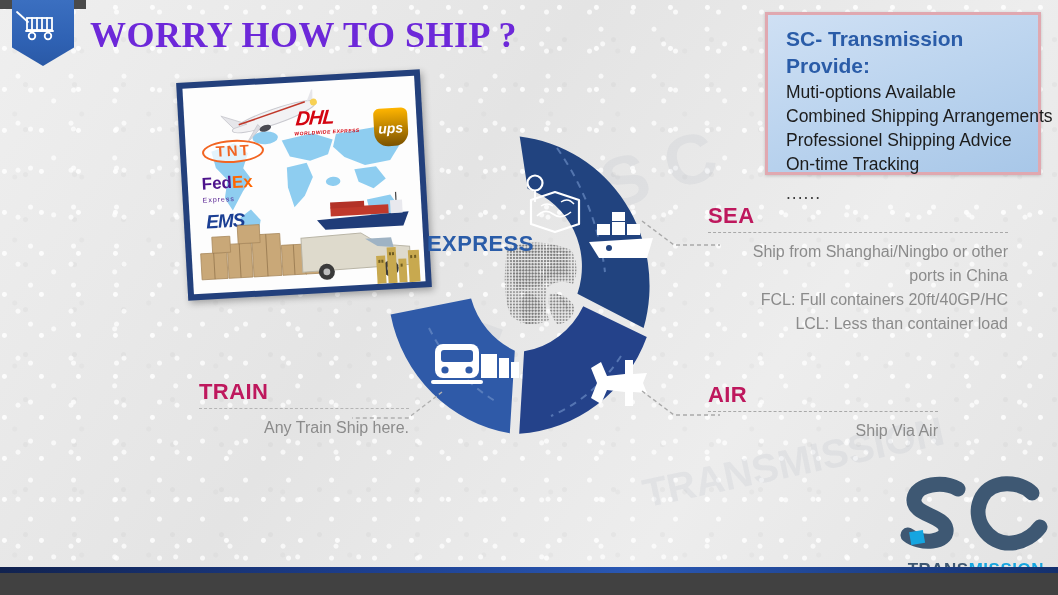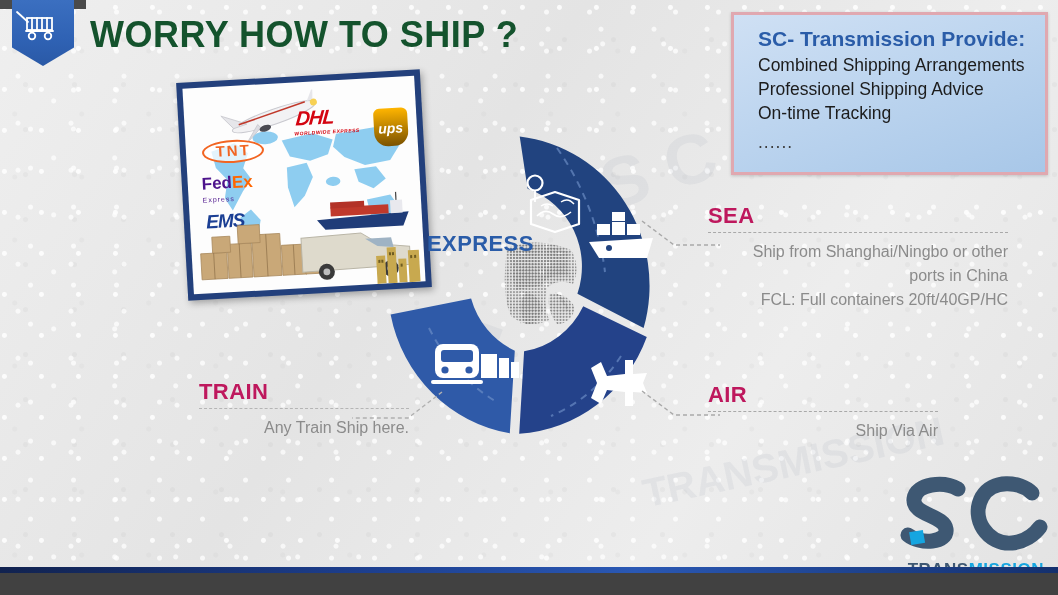--- a/index.html
+++ b/index.html
@@ -66,35 +66,35 @@
     width: 46px; height: 34px;
   }
 
   
   .page-title {
     position: absolute;
     left: 90px;
     top: 14px;
     font-size: 36px;
     font-weight: bold;
-    color: #14532d;
+    color: #6d28d9;
     letter-spacing: 0.5px;
-    font-family: Liberation Sans, sans-serif;
+    font-family: Liberation Serif, serif;
   }
 
   
   .info-card {
     position: absolute;
-    left: 731px;
+    left: 765px;
     top: 12px;
-    width: 317px;
+    width: 276px;
     height: 163px;
     border: 3px solid #e0a8b0;
     background: linear-gradient(160deg, #cfe0f4 0%, #bdd5ef 45%, #a8c7e8 100%);
-    padding: 10px 12px 8px 24px;
+    padding: 10px 12px 8px 18px;
     box-shadow: 0 1px 3px rgba(0,0,0,0.18);
   }
   .info-title {
     color: #2a5ca8;
     font-weight: bold;
     font-size: 21px;
     line-height: 27px;
     margin-bottom: 1px;
   }
   .info-line {
@@ -303,20 +303,21 @@
       <line x1="12" y1="22" x2="39" y2="22"></line>
       <circle cx="18" cy="27" r="3.3" fill="none"></circle>
       <circle cx="34" cy="27" r="3.3" fill="none"></circle>
     </g>
   </svg>
 
   <div class="page-title">WORRY HOW TO SHIP ?</div>
 
   <div class="info-card">
     <div class="info-title">SC- Transmission Provide:</div>
+    <div class="info-line">Muti-options Available</div>
     <div class="info-line">Combined Shipping Arrangements</div>
     <div class="info-line">Professionel Shipping Advice</div>
     <div class="info-line">On-time Tracking</div>
     <div class="info-line dots">......</div>
   </div>
 
   <div class="collage">
     <div class="collage-inner">
 
       <svg class="world-map" viewBox="0 0 240 140">
@@ -497,20 +498,21 @@
     <polyline points="90,2 56,28 0,28" fill="none" stroke="#b0b0b0" stroke-width="1.4" stroke-dasharray="4 3"></polyline>
   </svg>
 
   <div class="callout" id="callout-sea">
     <div class="callout-title">SEA</div>
     <div class="callout-rule"></div>
     <div class="callout-body">
       <div>Ship from Shanghai/Ningbo or other</div>
       <div>ports in China</div>
       <div>FCL: Full containers 20ft/40GP/HC</div>
+      <div>LCL: Less than container load</div>
     </div>
   </div>
 
   <div class="callout" id="callout-air">
     <div class="callout-title">AIR</div>
     <div class="callout-rule"></div>
     <div class="callout-body">Ship Via Air</div>
   </div>
 
   <div class="callout" id="callout-train">

